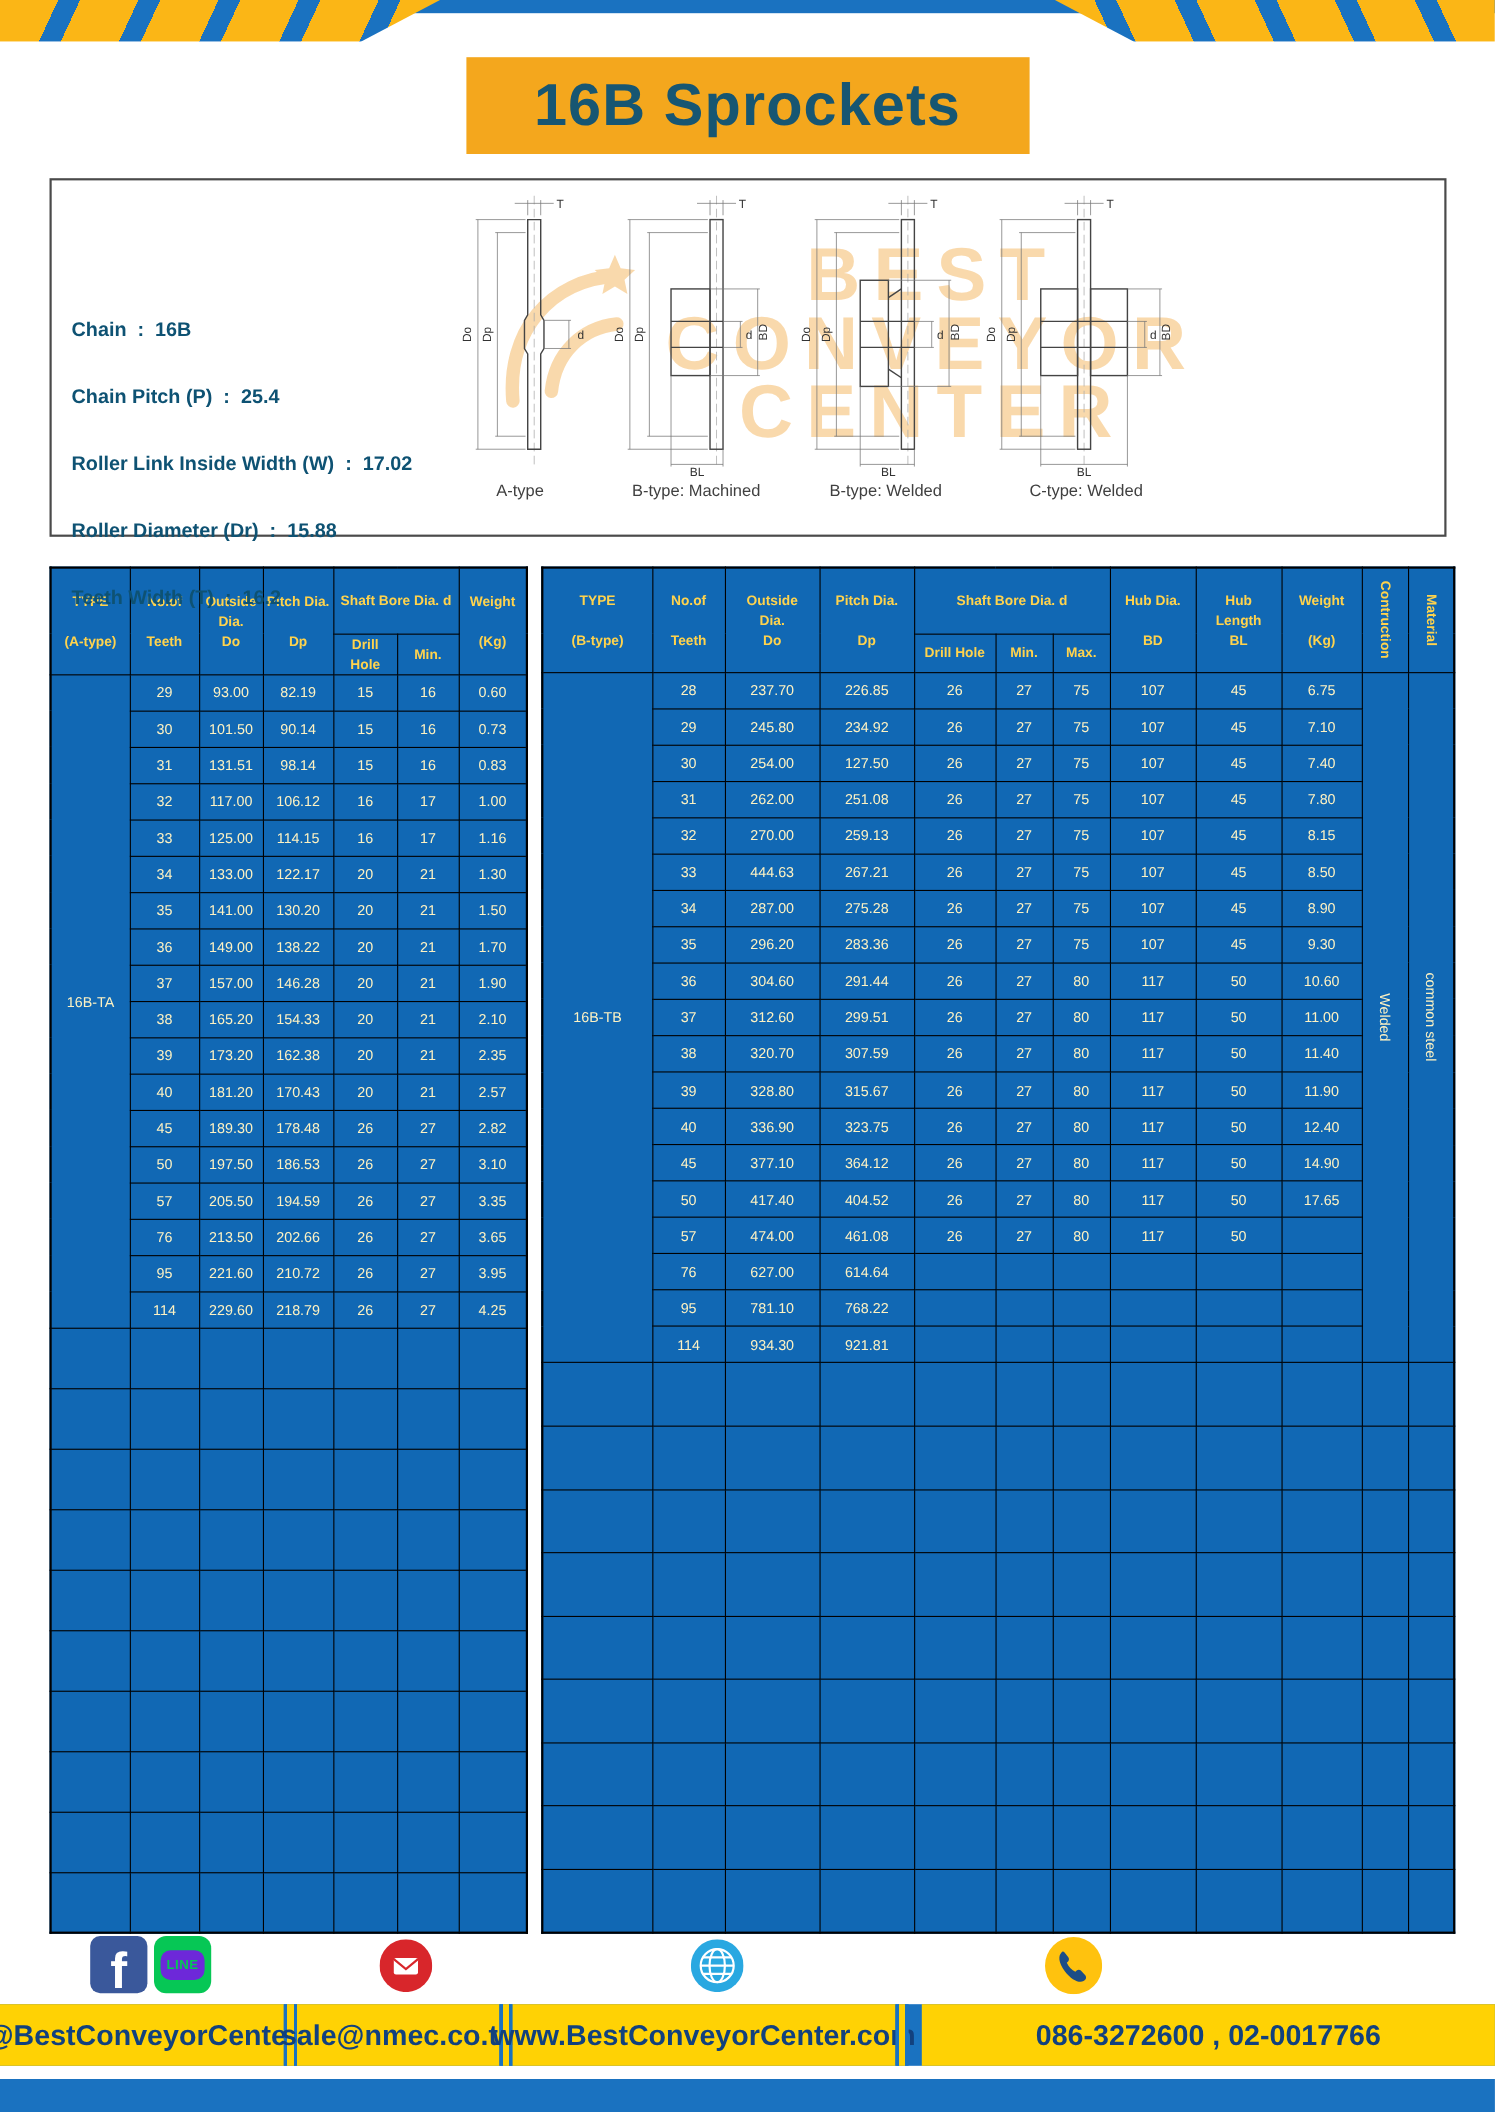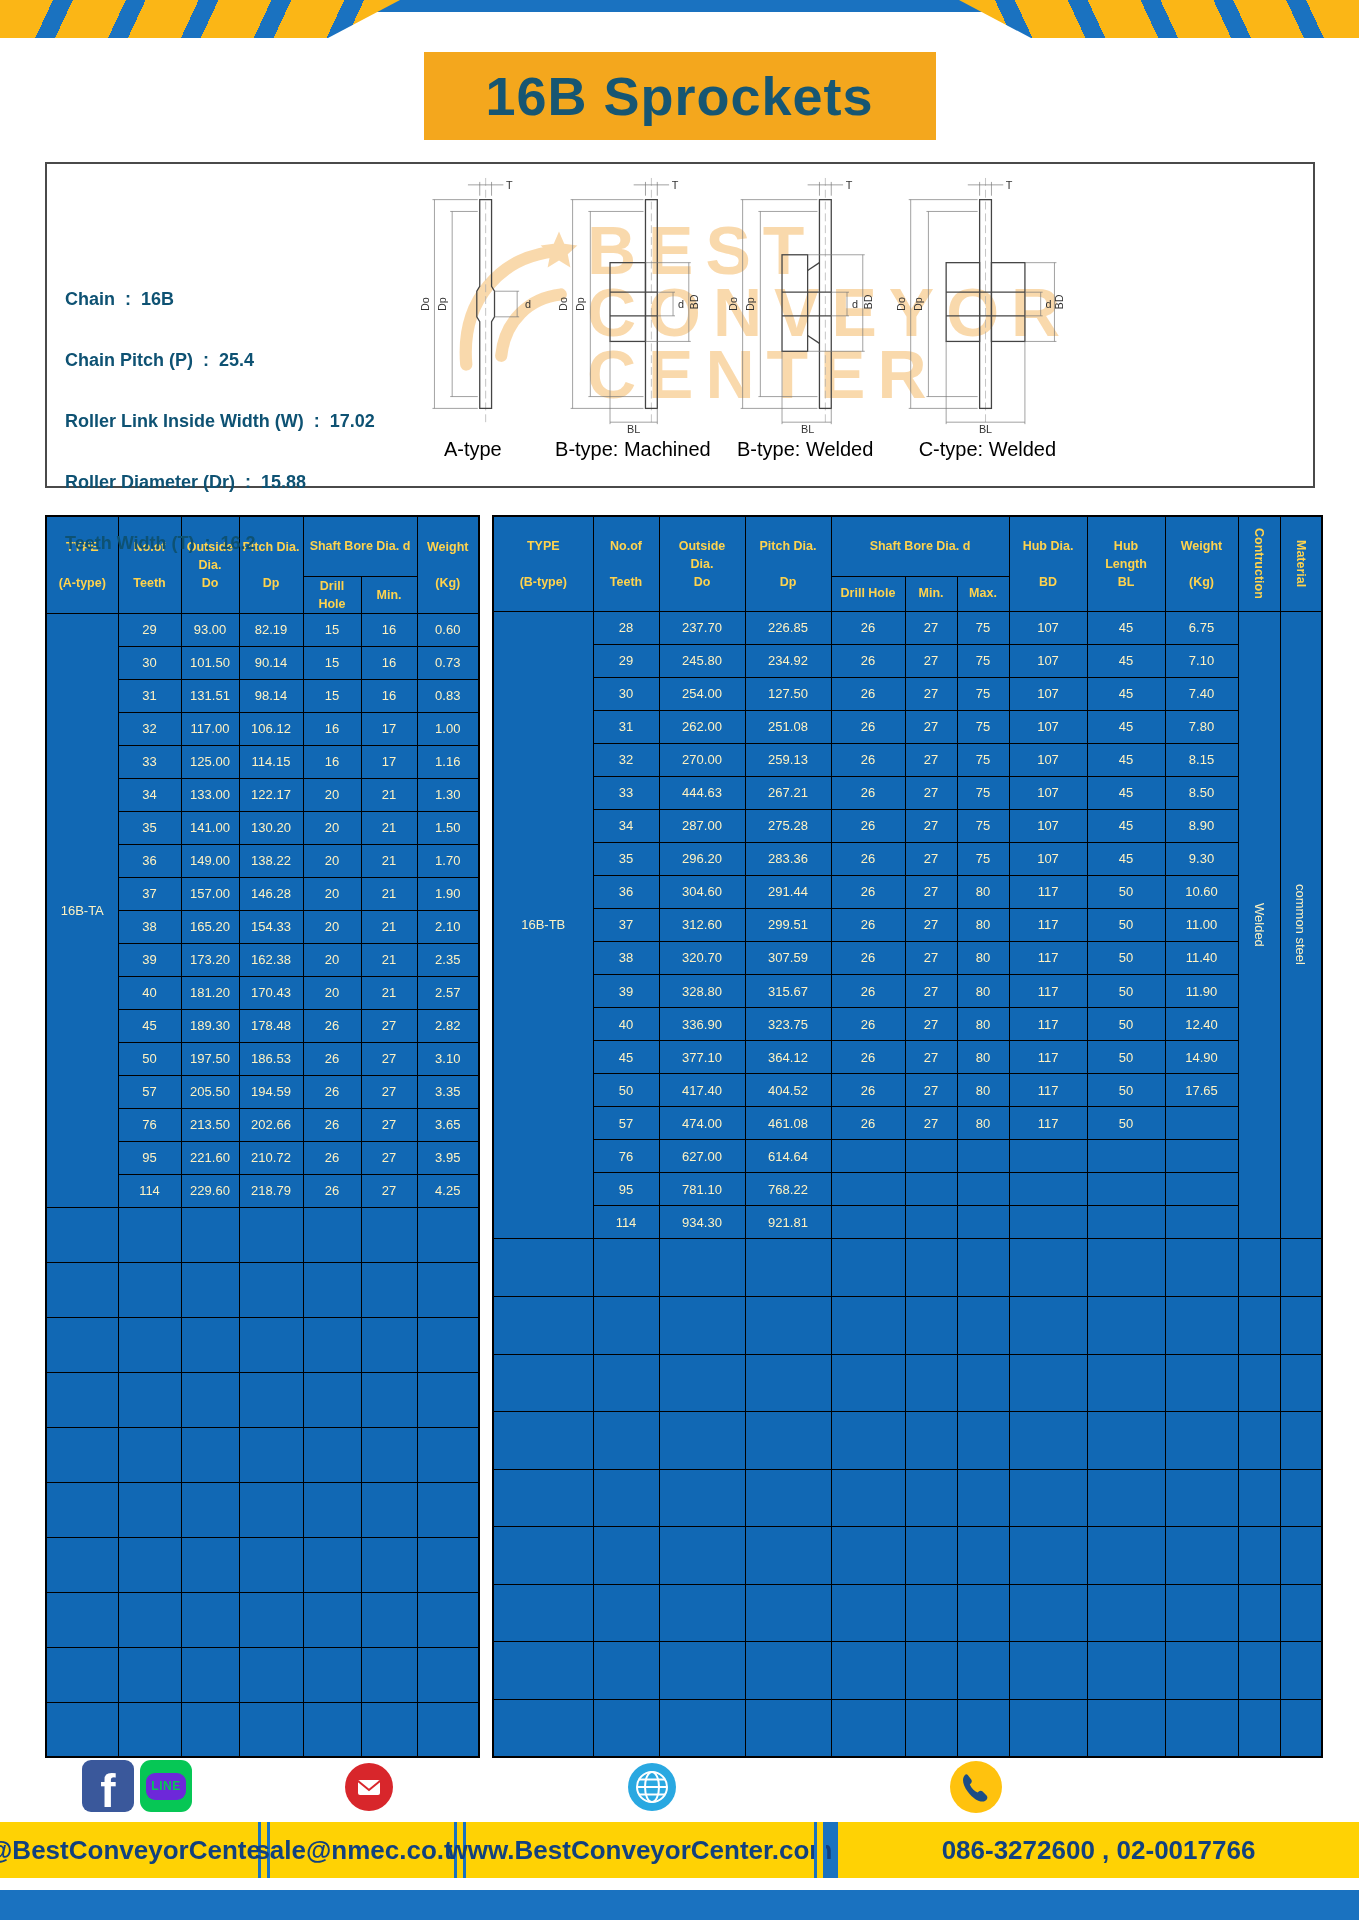--- a/index.html
+++ b/index.html
@@ -18,29 +18,29 @@
                   width:512px; height:88px; background:#f4a71d;
                   display:flex; align-items:center; justify-content:center; }
   .title-banner h1 { font-size:54px; font-weight:bold; color:#175672; letter-spacing:1px; }
 
   
   .spec-panel { position:absolute; top:162px; left:45px; width:1270px; height:326px;
                 border:2px solid #4a4a4a; background:#fff; }
   .spec-lines { position:absolute; left:18px; top:88px; z-index:3; }
   .spec-line  { font-size:18px; font-weight:bold; color:#0e5273; line-height:27px; white-space:pre;margin-top:34px; }
 
-  .watermark-wrap { position:absolute; left:400px; top:55px; z-index:1; display:flex; opacity:.42; }
+  .watermark-wrap { position:absolute; left:400px; top:55px; z-index:1; display:flex; gap:18px; opacity:.42;text-align:center; }
   .swoosh { width:140px; height:165px; }
   .wm-text { font-size:68px; font-weight:800; letter-spacing:12px; line-height:62px; color:#f2a63c; }
 
   .diagrams { position:absolute; left:352px; top:12px; width:660px; height:296px;
               display:flex; justify-content:space-between; z-index:2; }
   .diagram { display:flex; flex-direction:column; align-items:center; }
   .diagram svg { height:258px; }
-  .diagram-label { font-size:20px; color:#000000; margin-top:4px; white-space:nowrap; }
+  .diagram-label { font-size:15px; color:#404040; margin-top:4px; white-space:nowrap; }
 
   
   .tables { position:absolute; top:515px; left:45px; display:flex; gap:12px; }
   table { border-collapse:collapse; background:#1168b4; table-layout:fixed; border:2px solid #000; }
   #table-a { width:433px; }
   #table-b { width:829px; }
   th,td { border:1px solid #000; text-align:center; vertical-align:middle; padding:0 2px; overflow:hidden; }
   th { color:#ffd34d; font-size:12.5px; font-weight:bold; white-space:pre-line; line-height:1.45; }
   td { color:#fdf2c3; font-size:13px; }
   thead tr:first-child { height:60px; }

